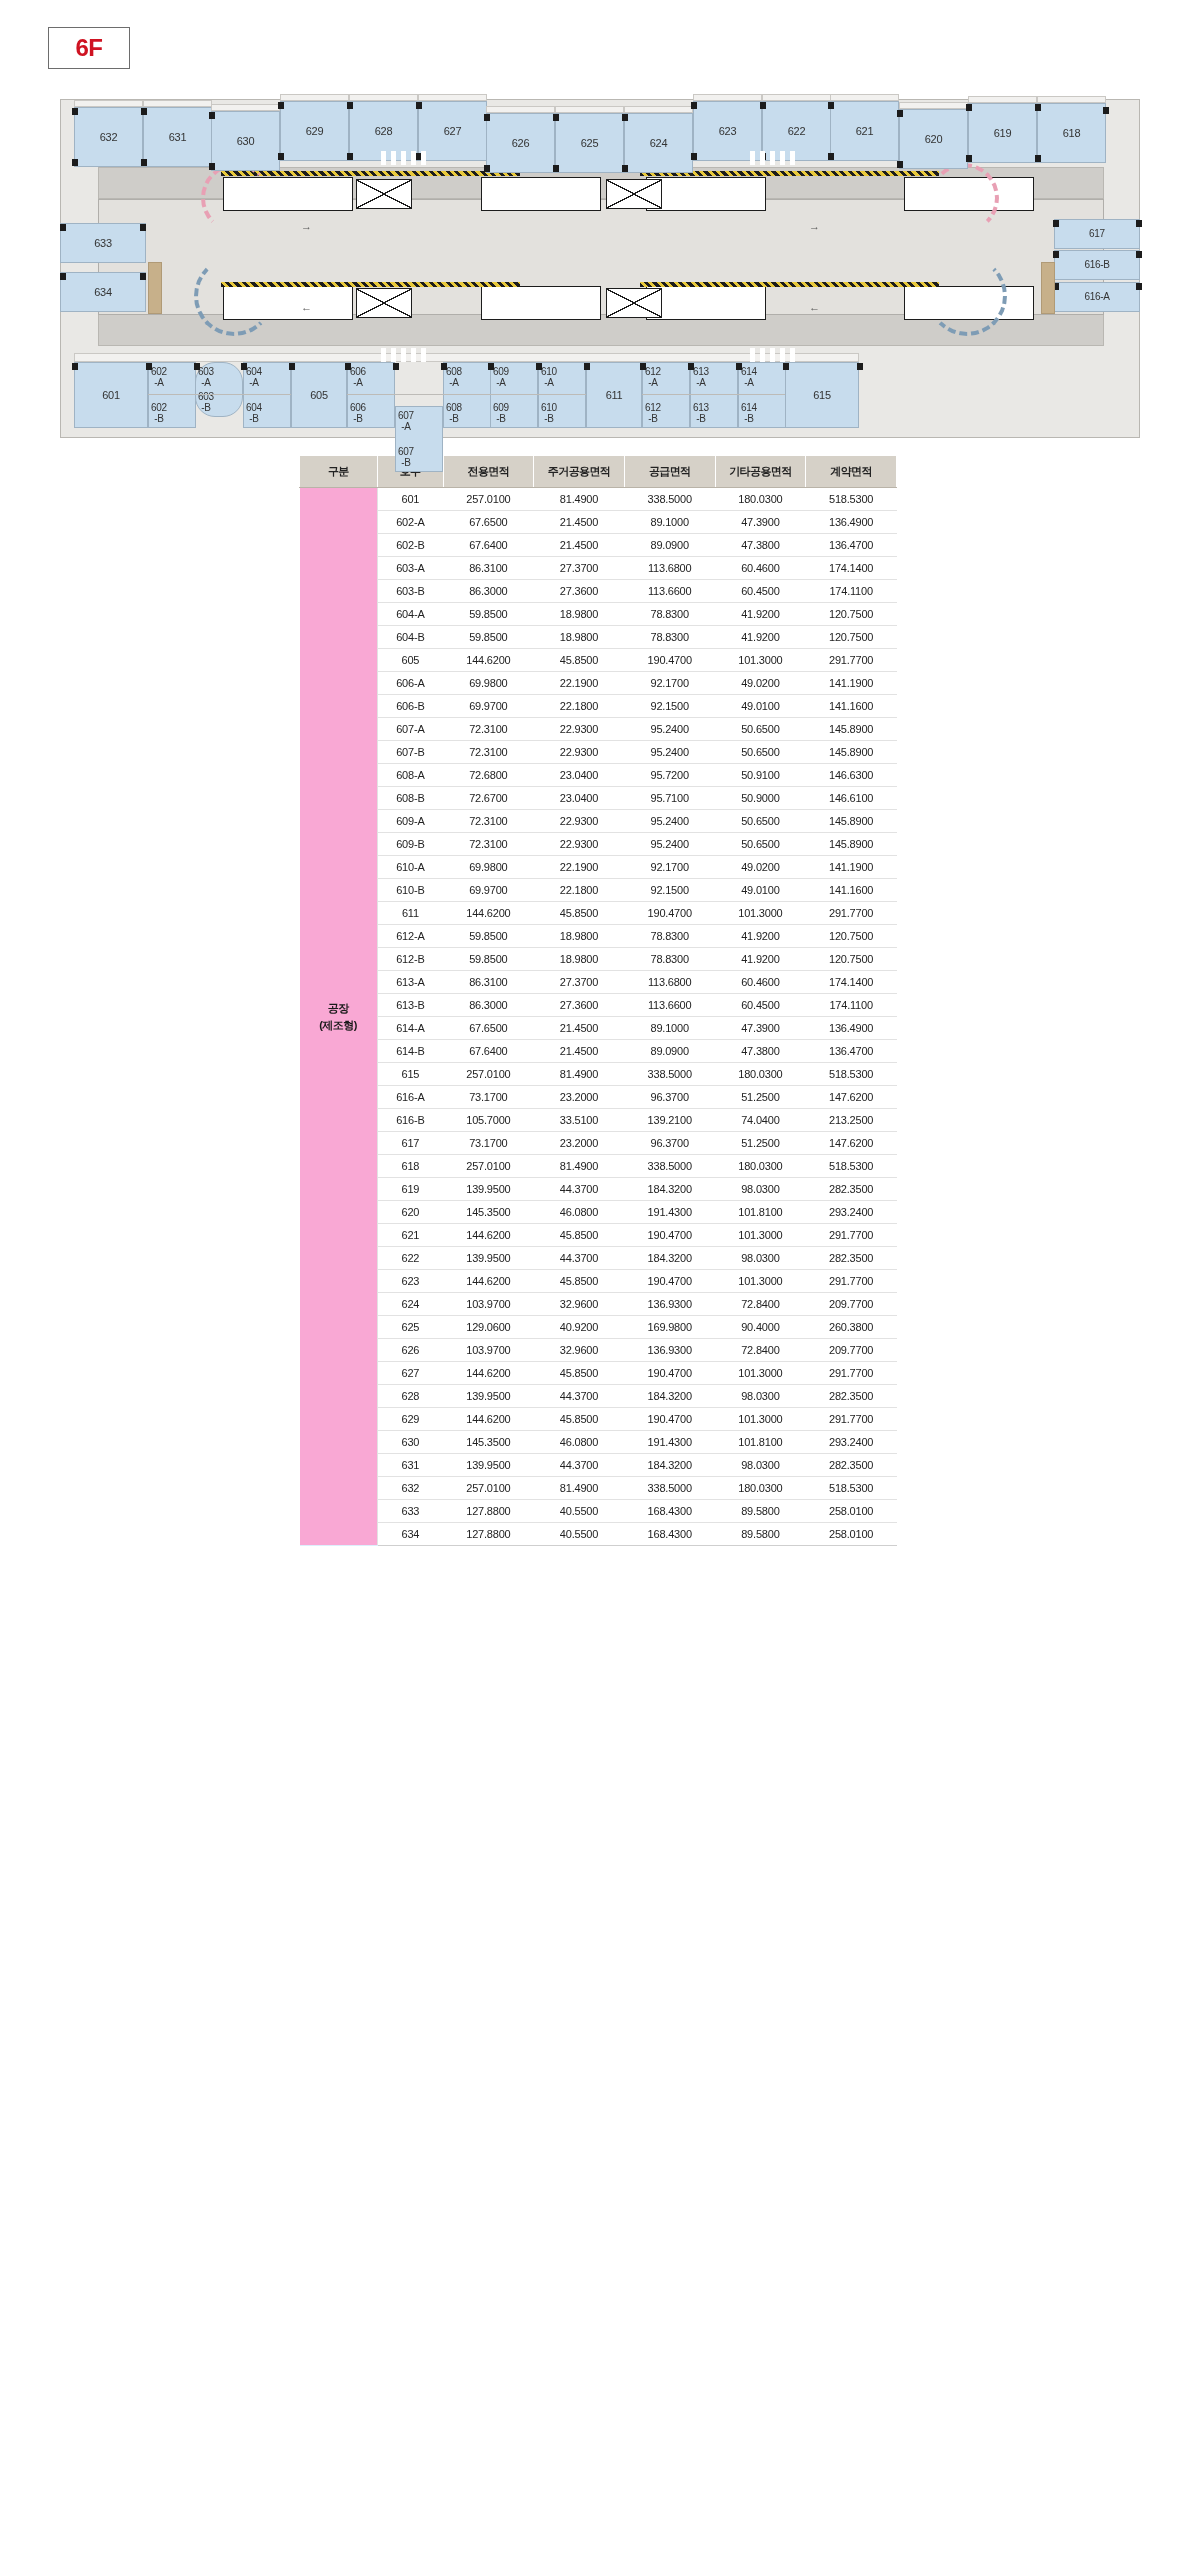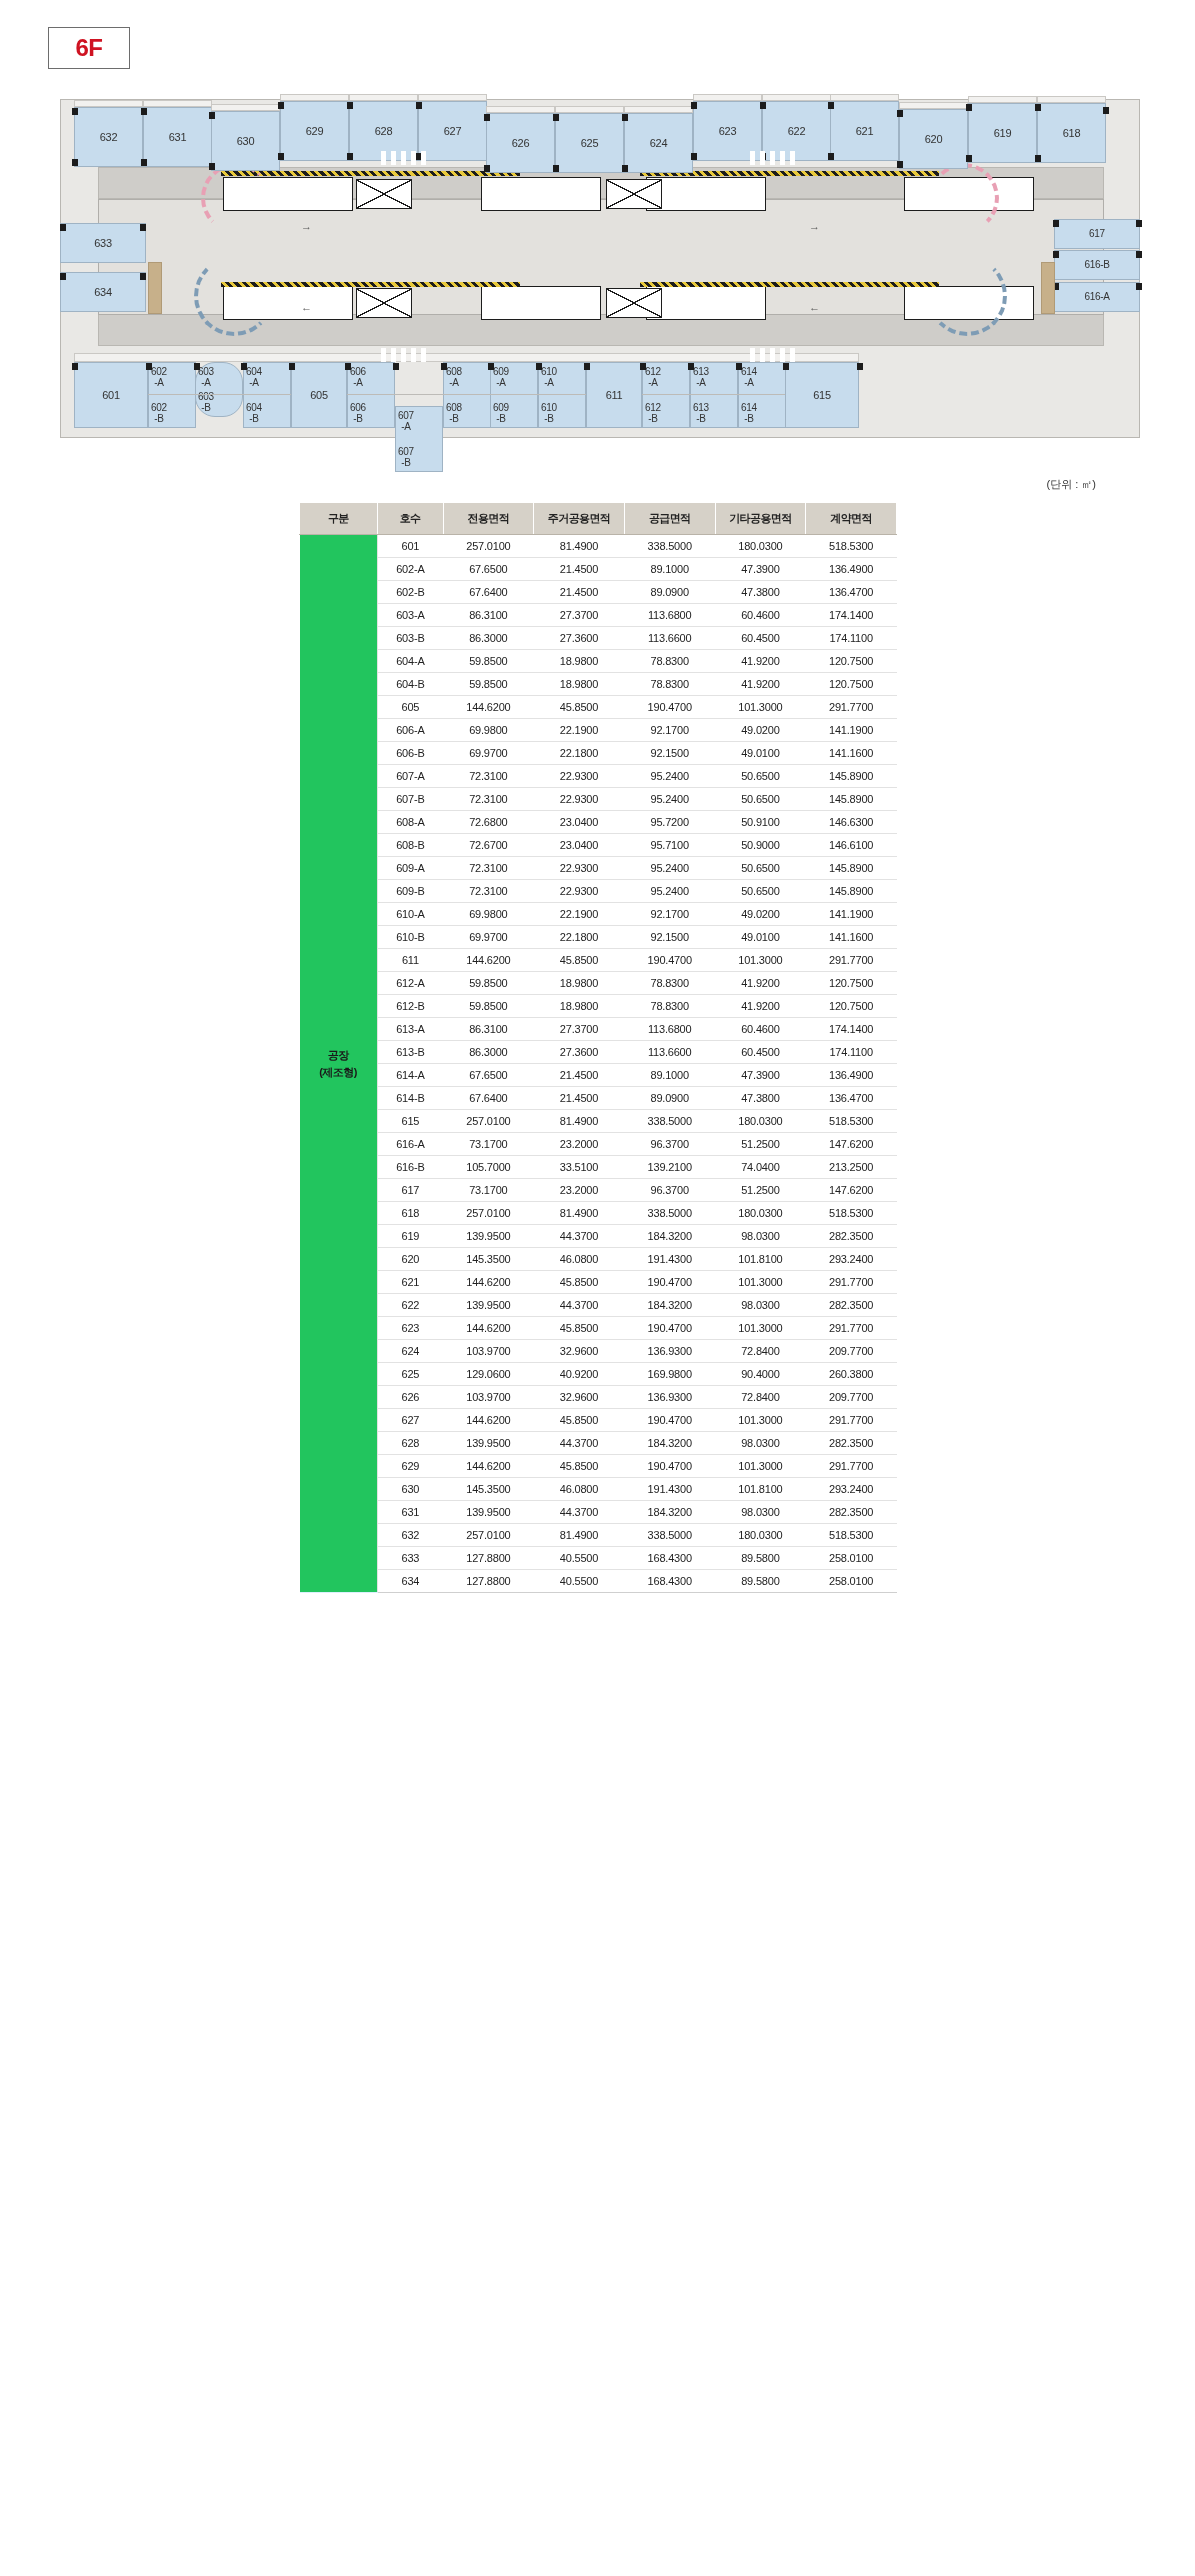--- a/index.html
+++ b/index.html
@@ -144,21 +144,21 @@
   table.areas td {
     border-bottom: 1px solid #e2e2e2;
     height: 23px;
     text-align: center;
     color: #222;
     letter-spacing: -0.2px;
     padding: 0 3px;
     white-space: nowrap;
   }
   table.areas td.grp {
-    background: #22c55e;
+    background: #f9a8d4;
     border-right: 1px solid #e2e2e2;
     border-bottom: 1px solid #ddeffc;
     font-weight: 700;
     line-height: 1.5;
     width: 78px;
     color: #1a1a1a;
     letter-spacing: -0.5px;
   }
   table.areas tr:last-child td { border-bottom: 1px solid #cfcfcf; }
   table.areas col.c-grp { width: 78px; }
@@ -370,21 +370,20 @@
         <div class="arrowd" style="left: 757px; top: 130px;">→</div>
         <div class="arrowd" style="left: 249px; top: 211px;">←</div>
         <div class="arrowd" style="left: 757px; top: 211px;">←</div>
         <div class="stripes" style="left: 329px; top: 257px; width: 46px; height: 14px;"></div>
         <div class="stripes" style="left: 698px; top: 257px; width: 46px; height: 14px;"></div>
         <div class="stripes" style="left: 329px; top: 60px; width: 46px; height: 14px;"></div>
         <div class="stripes" style="left: 698px; top: 60px; width: 46px; height: 14px;"></div>
       </div>
   </div>
 
-  <div class="unit-note">(단위 : ㎡)</div>
 
   <div class="tbl-wrap">
     <table class="areas">
       <colgroup>
         <col class="c-grp">
           <col class="c-ho">
           <col class="c-n">
           <col class="c-n">
           <col class="c-n">
           <col class="c-n">

